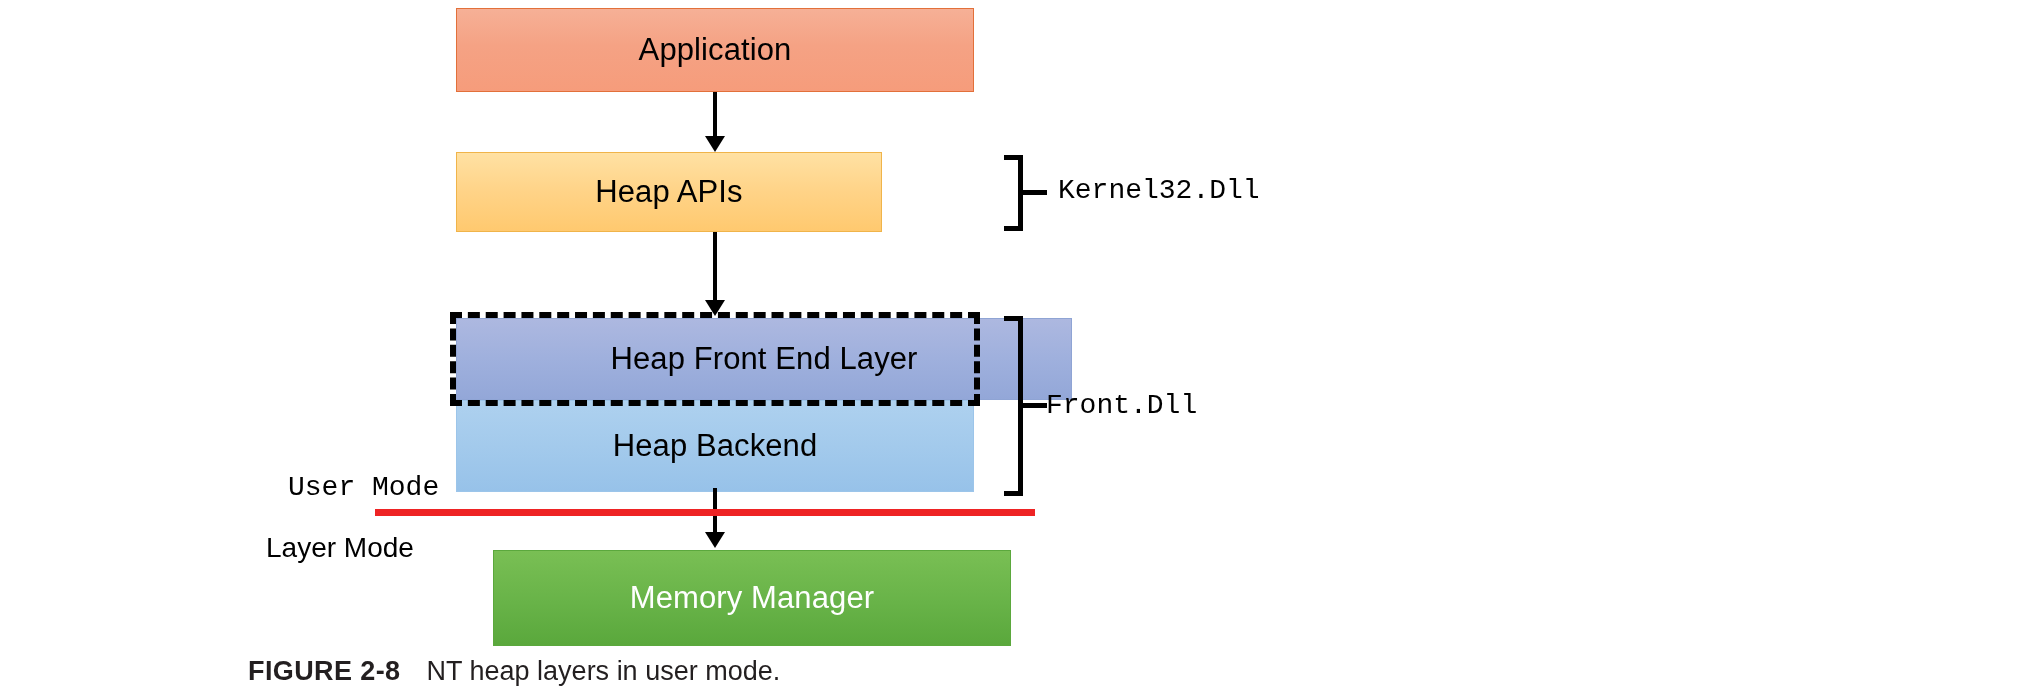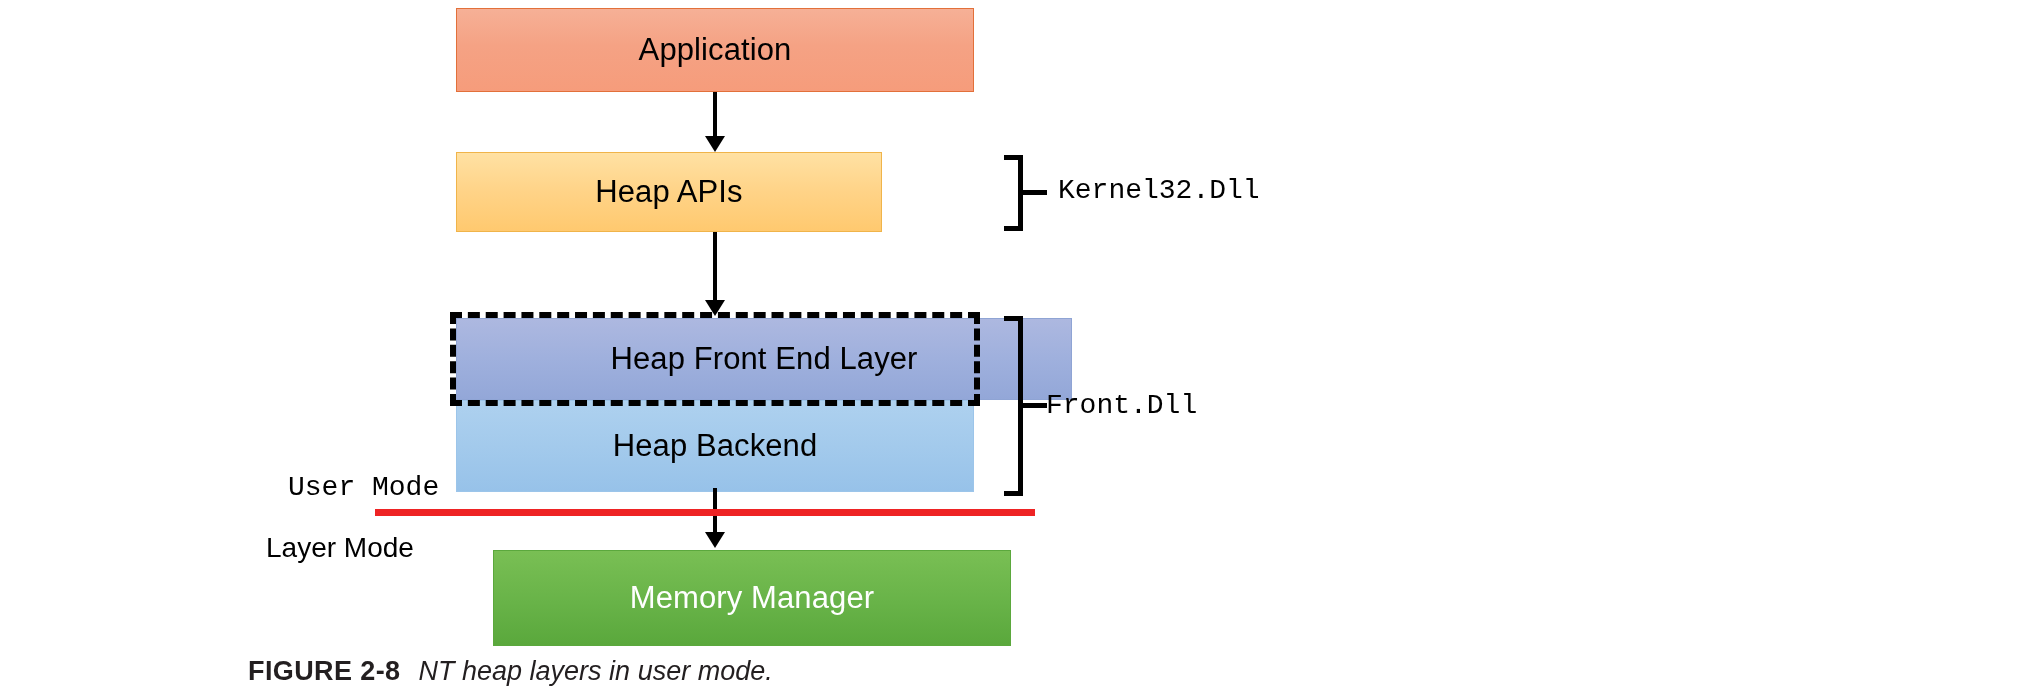--- a/index.html
+++ b/index.html
@@ -197,22 +197,21 @@
     top: 656px;
     font-size: 27px;
     color: #231f20;
     white-space: nowrap;
   }
   .caption .caption-label {
     font-weight: bold;
     letter-spacing: 0.4px;
   }
   .caption .caption-text {
-    margin-left: 18px;
-    font-style: italic;
+    margin-left: 26px;
   }
 </style>
 </head>
 <body>
 
 <div id="figure-root">
 
   <div class="layer-box box-application">
     <span>Application</span>
   </div>

